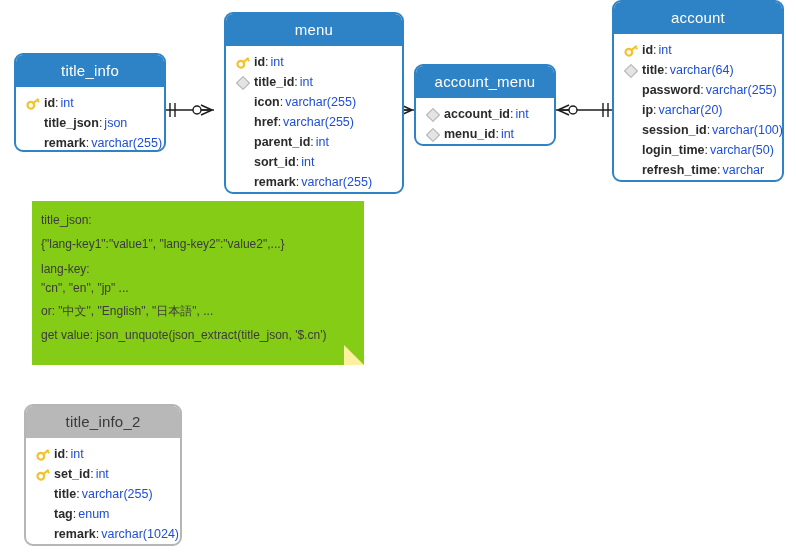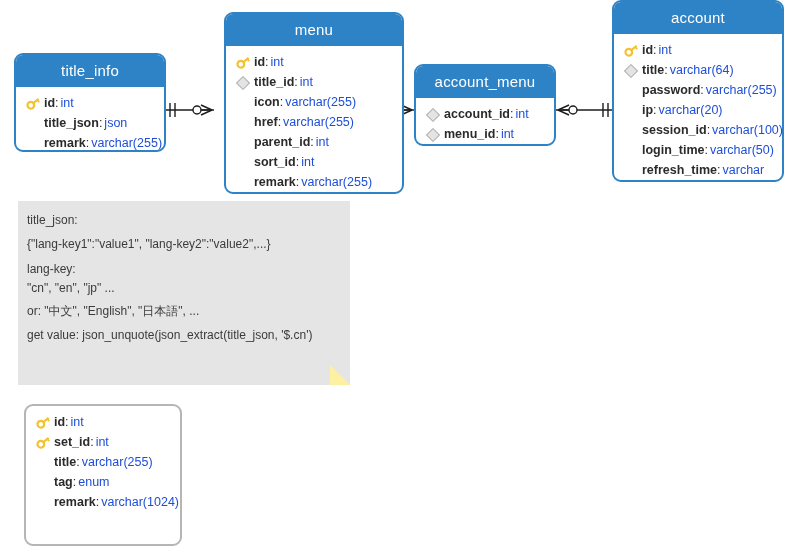--- a/index.html
+++ b/index.html
@@ -311,20 +311,21 @@
           </div>
           <div class="field">
             <span class="field-marker"></span>
             <span class="fname">refresh_time</span>
             <span class="colon">:</span>
             <span class="ftype">varchar</span>
           </div>
         </div>
       </div>
       <div class="entity gray" style="left: 24px; top: 404px; width: 158px; height: 142px;">
+        <div class="entity-header">title_info_2</div>
         <div class="entity-body">
           <div class="field">
             <span class="field-marker">
               <svg class="ico-key" viewBox="0 0 16 13">
                 <g transform="rotate(-40 8 6.5)">
                   <circle cx="4.2" cy="6.5" r="3.6" fill="none" stroke="#f2c230" stroke-width="2.4"></circle>
                   <rect x="7" y="5.4" width="8.2" height="2.3" fill="#f2c230"></rect>
                   <rect x="12.4" y="7.2" width="1.9" height="2.6" fill="#f2c230"></rect>
                 </g>
               </svg>
@@ -362,21 +363,21 @@
           <div class="field">
             <span class="field-marker"></span>
             <span class="fname">remark</span>
             <span class="colon">:</span>
             <span class="ftype">varchar(1024)</span>
           </div>
         </div>
       </div>
     </div>
 
-  <div class="note" id="note" style="left: 18px; top: 201px; width: 332px; height: 184px; background: #e5e5e5;">
+  <div class="note" id="note" style="left: 32px; top: 201px; width: 332px; height: 164px; background: #84cc16;">
     <div class="note-fold"></div>
   <div class="note-text" style="top: 12px;">title_json:</div>
       <div class="note-text" style="top: 36px;">{"lang-key1":"value1", "lang-key2":"value2",...}</div>
       <div class="note-text" style="top: 61px;">lang-key:</div>
       <div class="note-text" style="top: 80px;">"cn", "en", "jp" ...</div>
       <div class="note-text" style="top: 102px;">or: "中文", "English", "日本語", ...</div>
       <div class="note-text" style="top: 127px;">get value: json_unquote(json_extract(title_json, '$.cn')</div>
     </div>
 
 </div>

